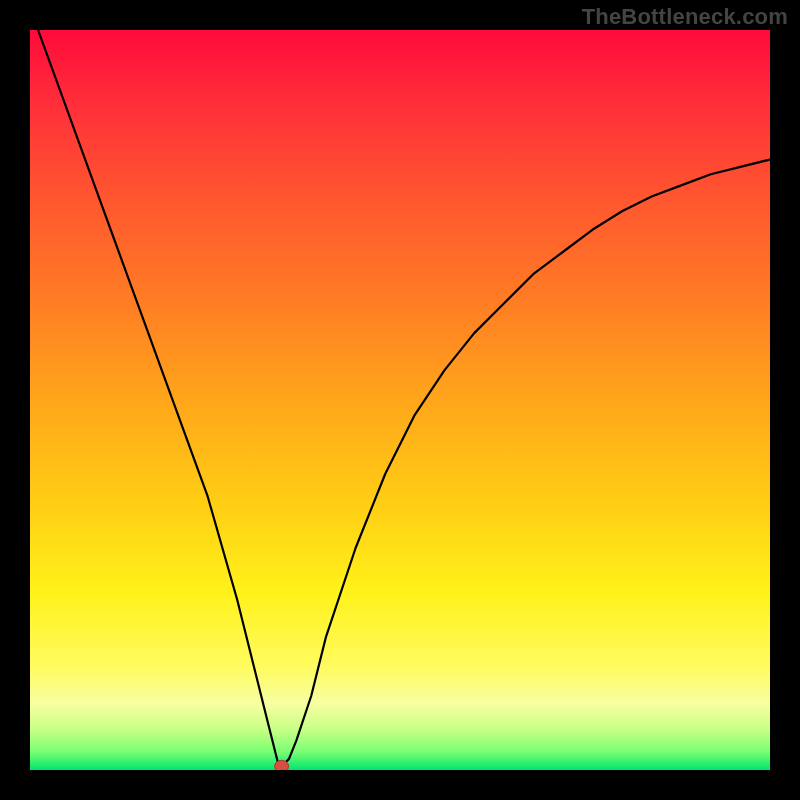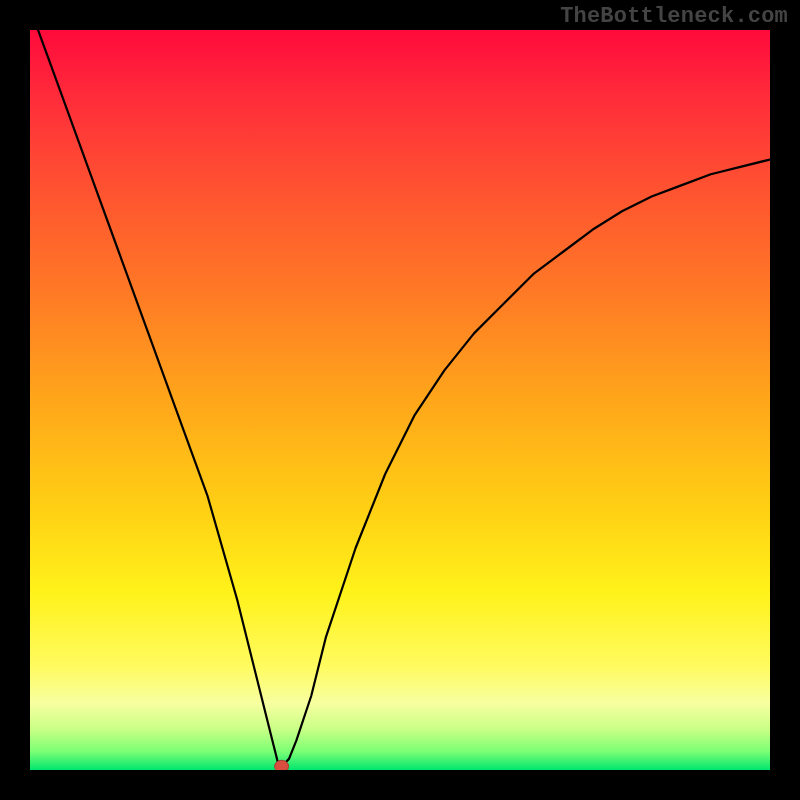--- a/index.html
+++ b/index.html
@@ -18,21 +18,20 @@
   }
   .watermark {
     position: absolute;
     top: 4px;
     right: 12px;
     color: #444444;
     font-size: 22px;
     font-weight: 600;
     letter-spacing: 0.2px;
     z-index: 10;
-    font-family: Liberation Mono, monospace;
   }
   .plot-area {
     position: absolute;
     left: 30px;
     top: 30px;
     width: 740px;
     height: 740px;
     overflow: hidden;
   }
   .gradient-bg {

